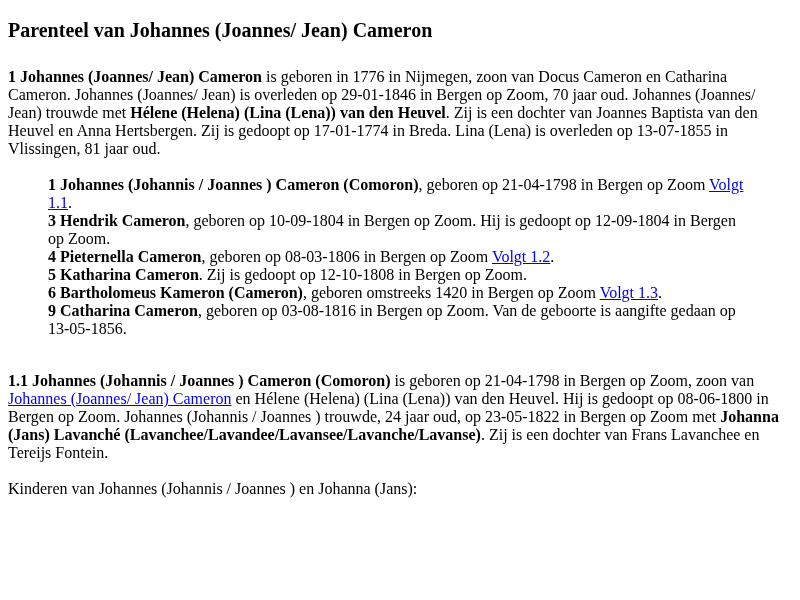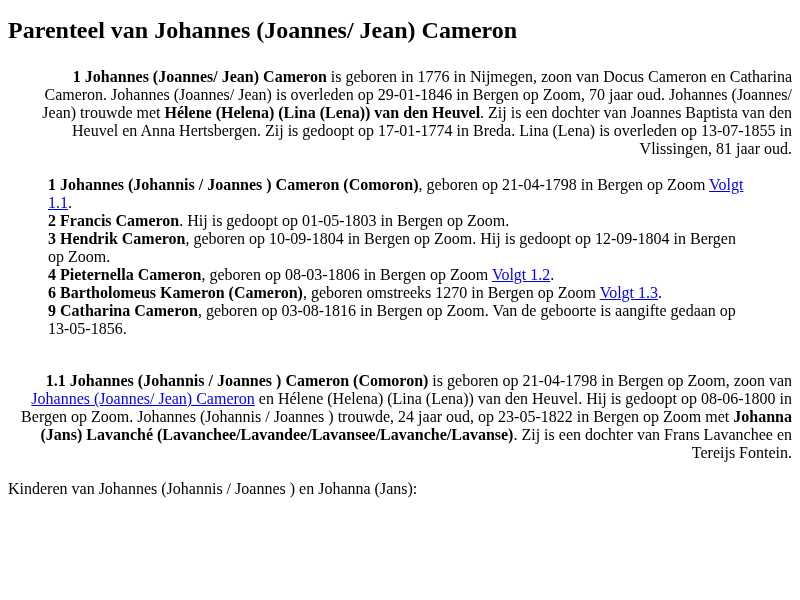--- a/index.html
+++ b/index.html
@@ -3,47 +3,47 @@
   <meta charset="utf-8">
   <style>
     html, body { margin: 0; padding: 0; background: #ffffff; }
     body {
       width: 800px; height: 600px; overflow: hidden;
       font-family: "Liberation Serif", serif;
       font-size: 16px; line-height: 18px; color: #000000;
     }
     .page { padding: 8px 8px 0 8px; }
     h1 {
-      font-size: 24px; line-height: 28px; font-weight: bold;
+      font-size: 20px; line-height: 28px; font-weight: bold;
       margin: 8px 0 24px 0;
     }
     p { margin: 0; }
-    .para { margin-bottom: 18px; text-align: right; }
+    .para { margin-bottom: 18px; }
     .kids-intro { margin-bottom: 18px; }
     .kids { margin: 0 5px 0 40px; padding: 0; list-style: none; width: 700px; }
     .kids li { margin: 0; }
     b { font-weight: bold; }
     a { color: #0000ee; text-decoration: underline; }
     .spacer { height: 34px; }
   </style>
 </head>
 <body>
 
 <div class="page">
   <h1>Parenteel van Johannes (Joannes/ Jean) Cameron</h1>
 
   <p class="para"><b><span>1</span> <span>Johannes (Joannes/ Jean) Cameron</span></b><span> is geboren in 1776 in Nijmegen, zoon van Docus Cameron en Catharina Cameron. Johannes (Joannes/ Jean) is overleden op 29-01-1846 in Bergen op Zoom, 70 jaar oud. Johannes (Joannes/ Jean) trouwde met </span><b>Hélene (Helena) (Lina (Lena)) van den Heuvel</b><span>. Zij is een dochter van Joannes Baptista van den Heuvel en Anna Hertsbergen. Zij is gedoopt op 17-01-1774 in Breda. Lina (Lena) is overleden op 13-07-1855 in Vlissingen, 81 jaar oud.</span></p>
 
 
   <ul class="kids">
     <li><b>1 Johannes (Johannis / Joannes ) Cameron (Comoron)</b><span>, geboren op 21-04-1798 in Bergen op Zoom </span><a href="#">Volgt 1.1</a><span>.</span></li>
-    <li><b>2 Francis Cameron</b><span>. Hij is gedoopt op 01-05-1803 in Bergen op Zoom.</span></li>
     <li><b>3 Hendrik Cameron</b><span>, geboren op 10-09-1804 in Bergen op Zoom. Hij is gedoopt op 12-09-1804 in Bergen op Zoom.</span></li>
     <li><b>4 Pieternella Cameron</b><span>, geboren op 08-03-1806 in Bergen op Zoom </span><a href="#">Volgt 1.2</a><span>.</span></li>
-    <li><b>6 Bartholomeus Kameron (Cameron)</b><span>, geboren omstreeks 1270 in Bergen op Zoom </span><a href="#">Volgt 1.3</a><span>.</span></li>
+    <li><b>5 Katharina Cameron</b><span>. Zij is gedoopt op 12-10-1808 in Bergen op Zoom.</span></li>
+    <li><b>6 Bartholomeus Kameron (Cameron)</b><span>, geboren omstreeks 1420 in Bergen op Zoom </span><a href="#">Volgt 1.3</a><span>.</span></li>
     <li><b>9 Catharina Cameron</b><span>, geboren op 03-08-1816 in Bergen op Zoom. Van de geboorte is aangifte gedaan op 13-05-1856.</span></li>
   </ul>
 
   <div class="spacer"></div>
 
   <p class="para"><b>1.1 Johannes (Johannis / Joannes ) Cameron (Comoron)</b><span> is geboren op 21-04-1798 in Bergen op Zoom, zoon van </span><a href="#">Johannes (Joannes/ Jean) Cameron</a><span> en Hélene (Helena) (Lina (Lena)) van den Heuvel. Hij is gedoopt op 08-06-1800 in Bergen op Zoom. Johannes (Johannis / Joannes ) trouwde, 24 jaar oud, op 23-05-1822 in Bergen op Zoom met </span><b>Johanna (Jans) Lavanché (Lavanchee/Lavandee/Lavansee/Lavanche/Lavanse)</b><span>. Zij is een dochter van Frans Lavanchee en Tereijs Fontein.</span></p>
 
   <p class="kids-intro">Kinderen van Johannes (Johannis / Joannes ) en Johanna (Jans):</p>
 </div>
 

